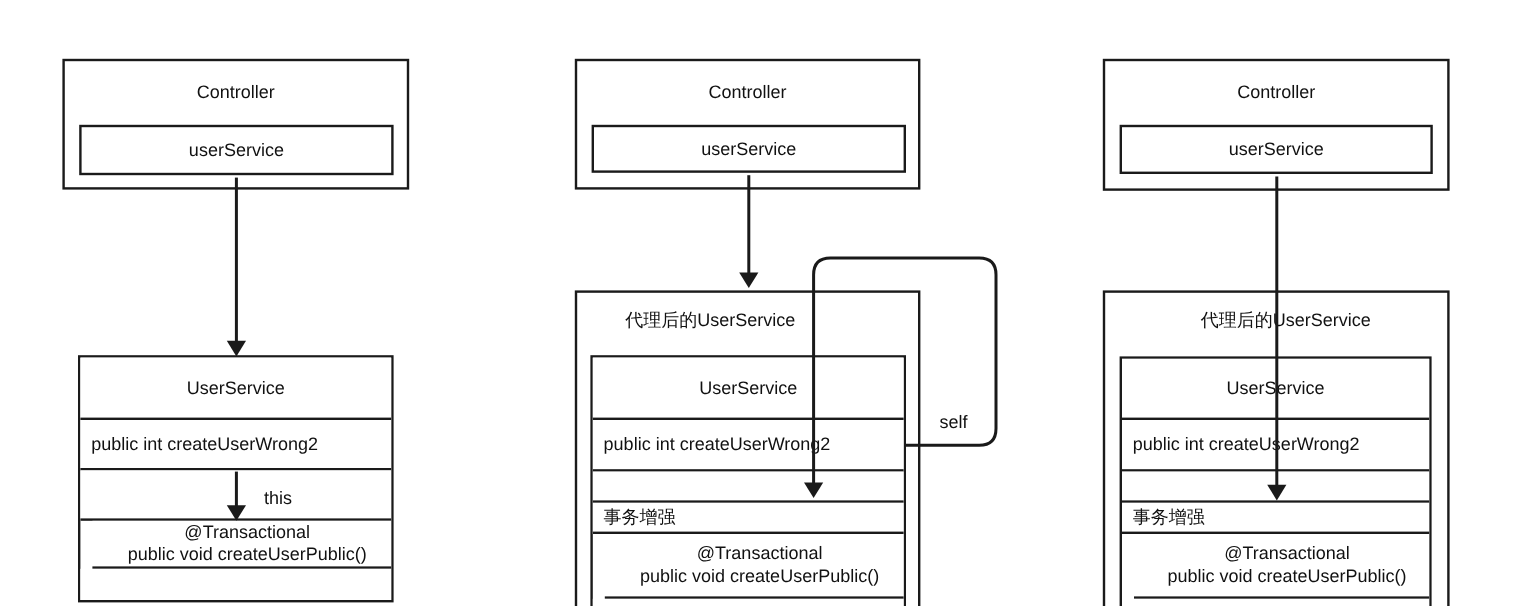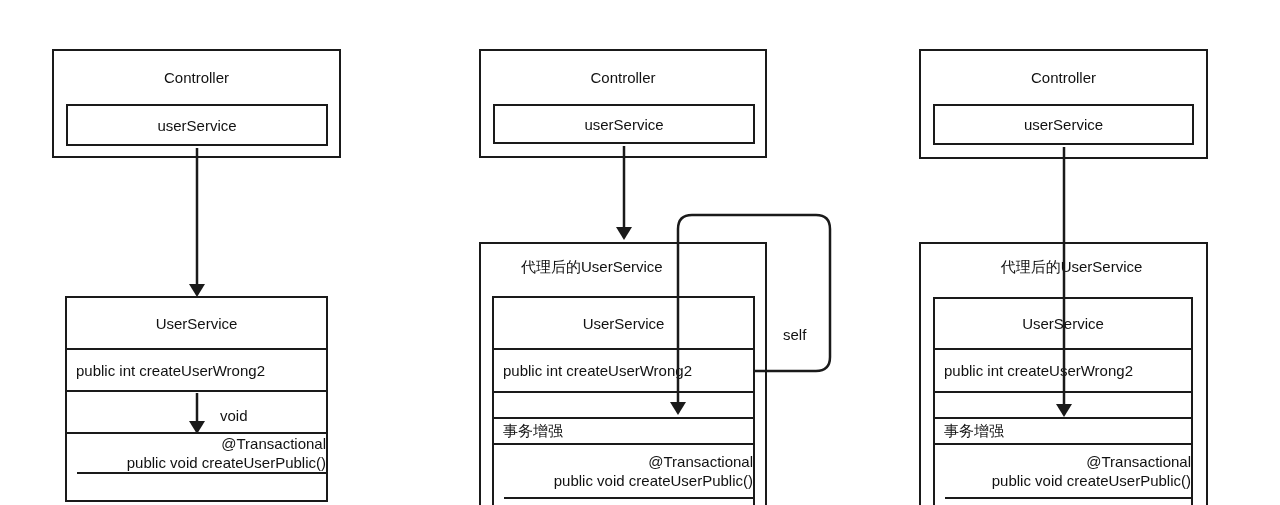--- a/index.html
+++ b/index.html
@@ -36,21 +36,21 @@
   .class-box { border: 2px solid #1a1a1a; background: #ffffff; }
   .row {
     box-sizing: border-box;
     border-bottom: 2px solid #1a1a1a;
     display: flex; align-items: center;
     padding-left: 9px;
     font-size: 15px;
     background: #ffffff;
   }
   .row.header { justify-content: center; padding-left: 0; }
-  .row.two { flex-direction: column; align-items: flex-end; justify-content: center; line-height: 19px; margin-left: 10px; }
+  .row.two { flex-direction: column; align-items: center; justify-content: center; line-height: 19px; margin-left: 10px; }
   .row.last { border-bottom: none; }
   .float-label { position: absolute; font-size: 15px; color: #111111; }
   svg.arrows { position: absolute; left: 0; top: 0; pointer-events: none; }
 </style>
 </head>
 <body>
 
 <div class="stage">
 
   <div class="abs outline" style="left:52px; top:49px; width:289px; height:109px;">
@@ -64,21 +64,21 @@
     <div class="row header" style="height:52px;">UserService</div>
     <div class="row" style="height:42px;">public int createUserWrong2</div>
     <div class="row" style="height:42px;"></div>
     <div class="row two" style="height:40px;">
       <div>@Transactional</div>
       <div>public void createUserPublic()</div>
     </div>
     <div class="row last" style="height:26px;"></div>
   </div>
 
-  <div class="float-label" style="left:220px; top:407px;">void</div>
+  <div class="float-label" style="left:220px; top:407px;">this</div>
 
   <div class="abs outline" style="left:479px; top:49px; width:288px; height:109px;">
     <div class="ctrl-title">Controller</div>
     <div class="inner-field" style="left:12px; top:53px; width:262px; height:40px;">
       <span>userService</span>
     </div>
   </div>
 
   <div class="abs outline" style="left:479px; top:242px; width:288px; height:280px;">
     <div class="proxy-title offset">代理后的UserService</div>
@@ -89,21 +89,21 @@
     <div class="row" style="height:43px;">public int createUserWrong2</div>
     <div class="row" style="height:26px;"></div>
     <div class="row" style="height:26px;">事务增强</div>
     <div class="row two" style="height:54px;">
       <div>@Transactional</div>
       <div>public void createUserPublic()</div>
     </div>
     <div class="row last" style="height:23px;"></div>
   </div>
 
-  <div class="float-label" style="left:783px; top:326px;">self</div>
+  <div class="float-label" style="left:783px; top:344px;">self</div>
 
   <div class="abs outline" style="left:919px; top:49px; width:289px; height:110px;">
     <div class="ctrl-title">Controller</div>
     <div class="inner-field" style="left:12px; top:53px; width:261px; height:41px;">
       <span>userService</span>
     </div>
   </div>
 
   <div class="abs outline" style="left:919px; top:242px; width:289px; height:280px;">
     <div class="proxy-title centered">代理后的UserService</div>

